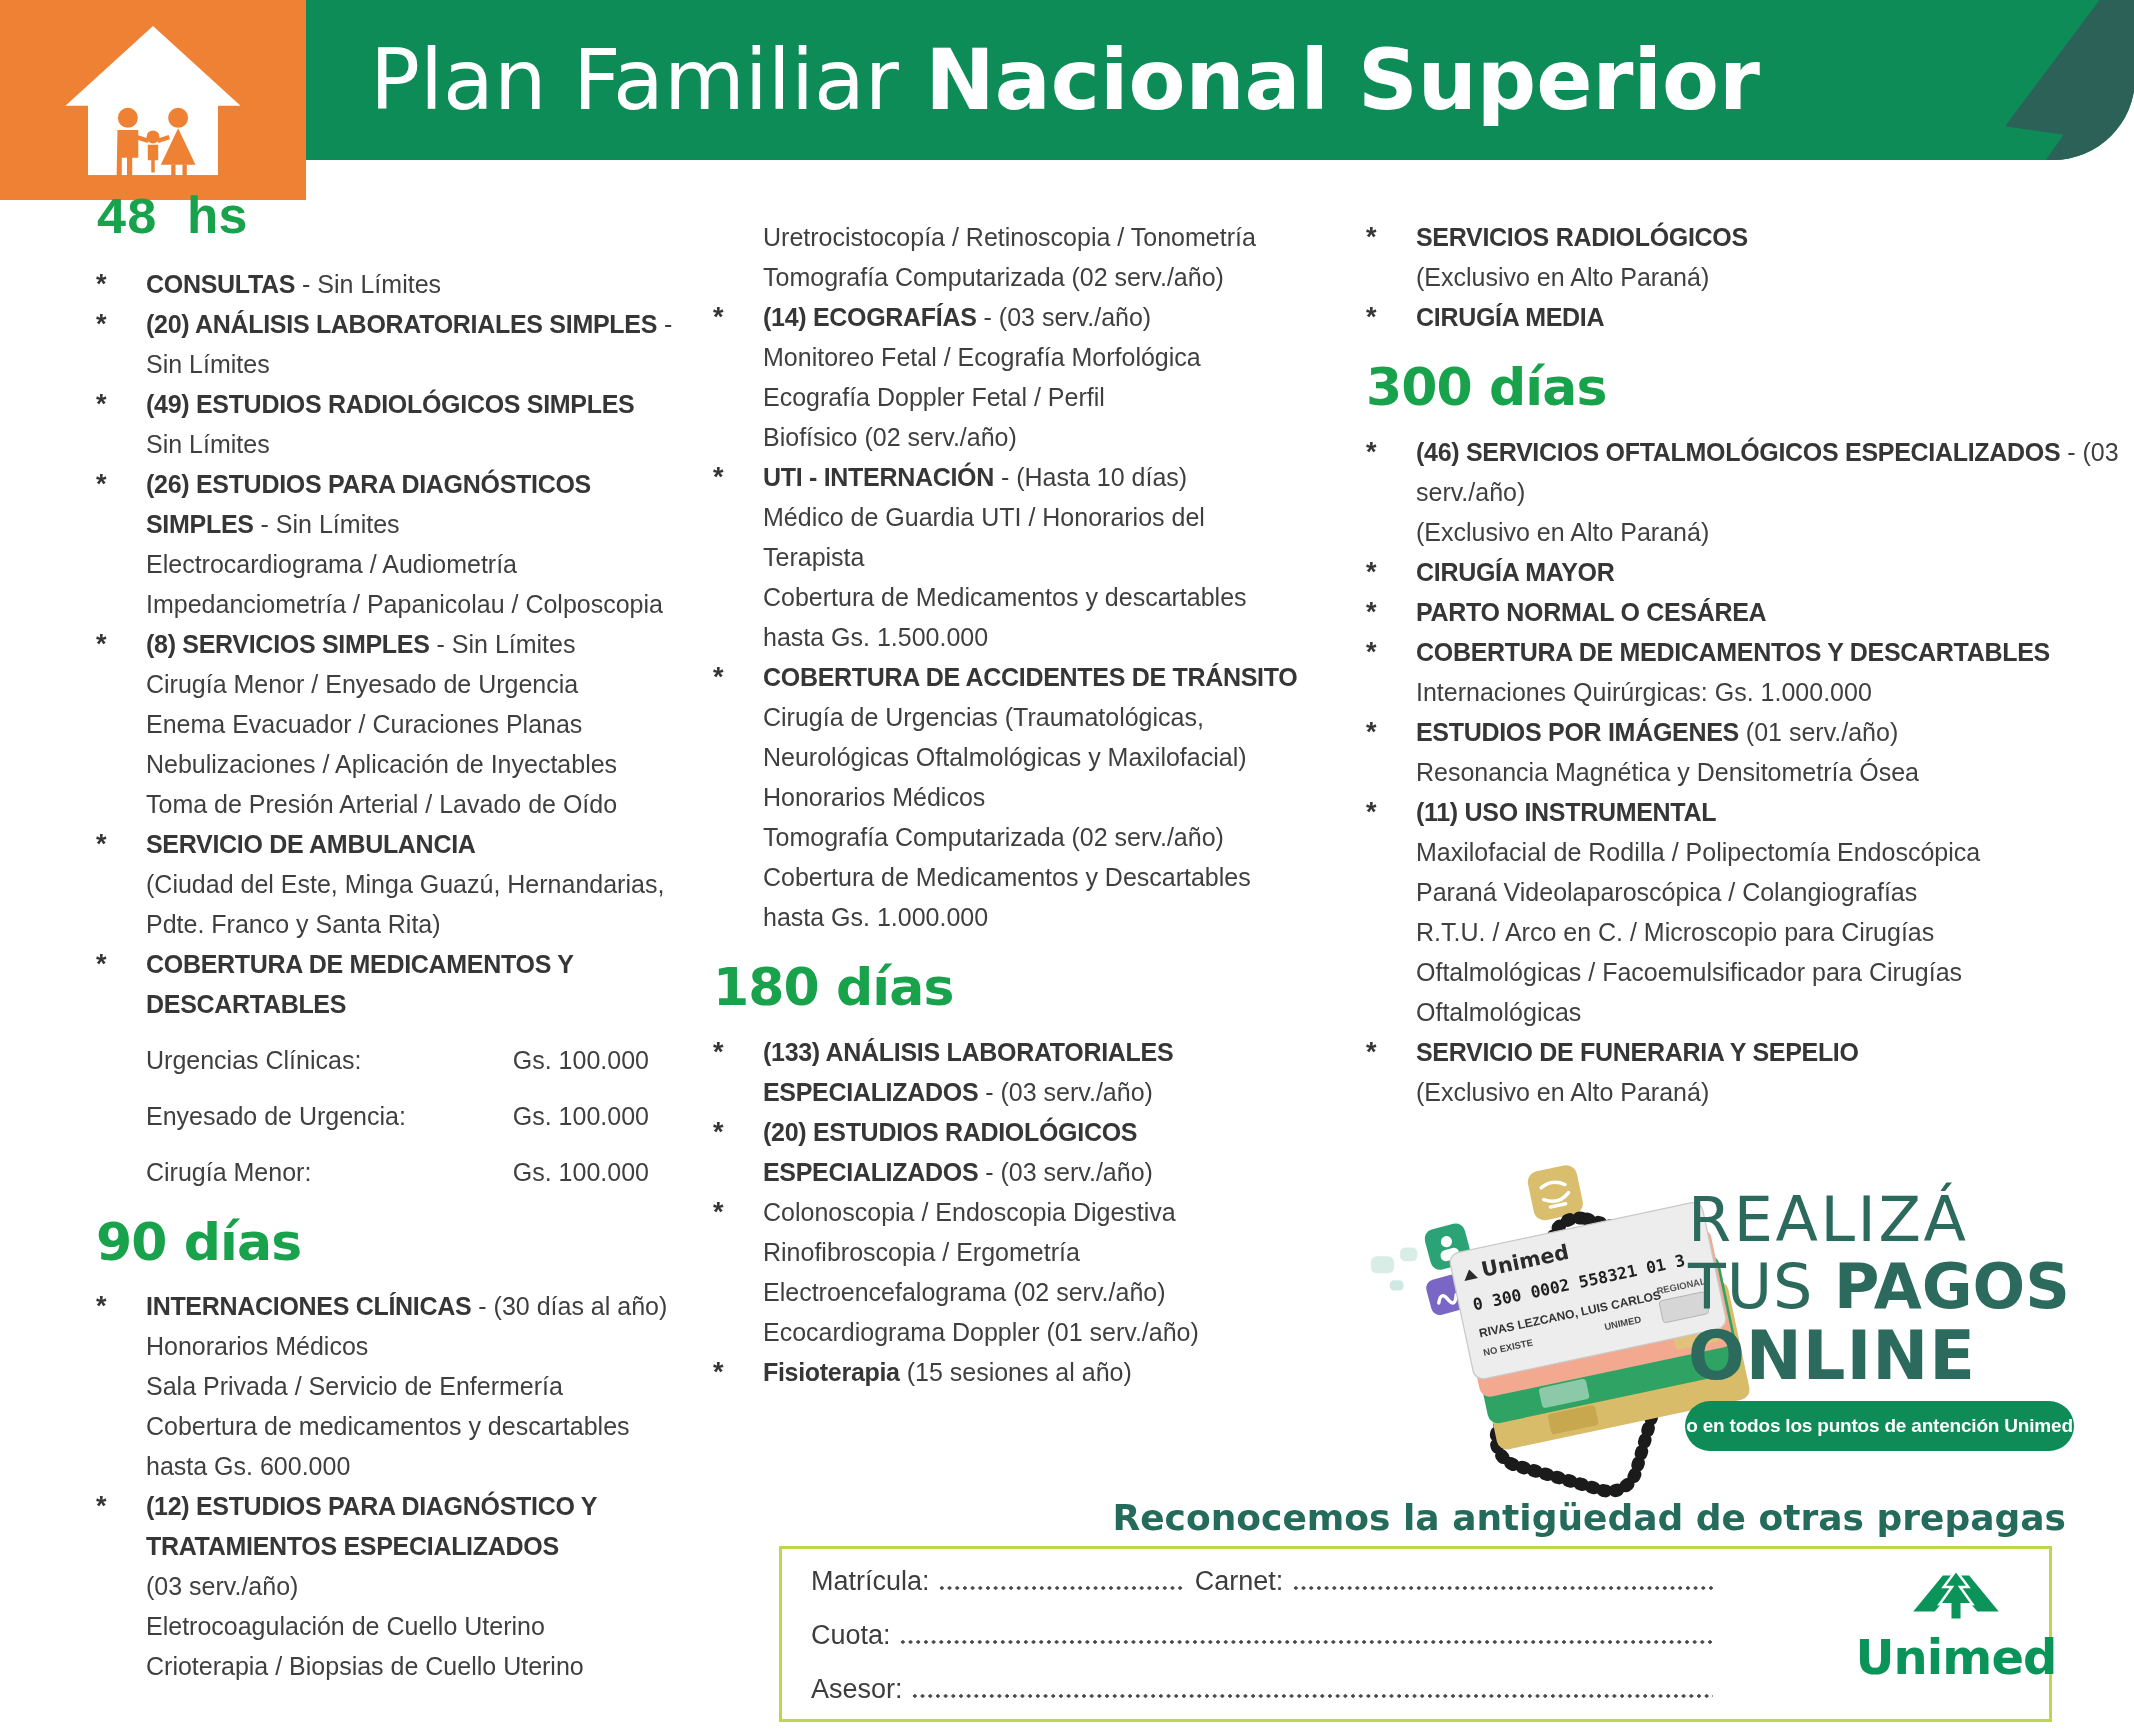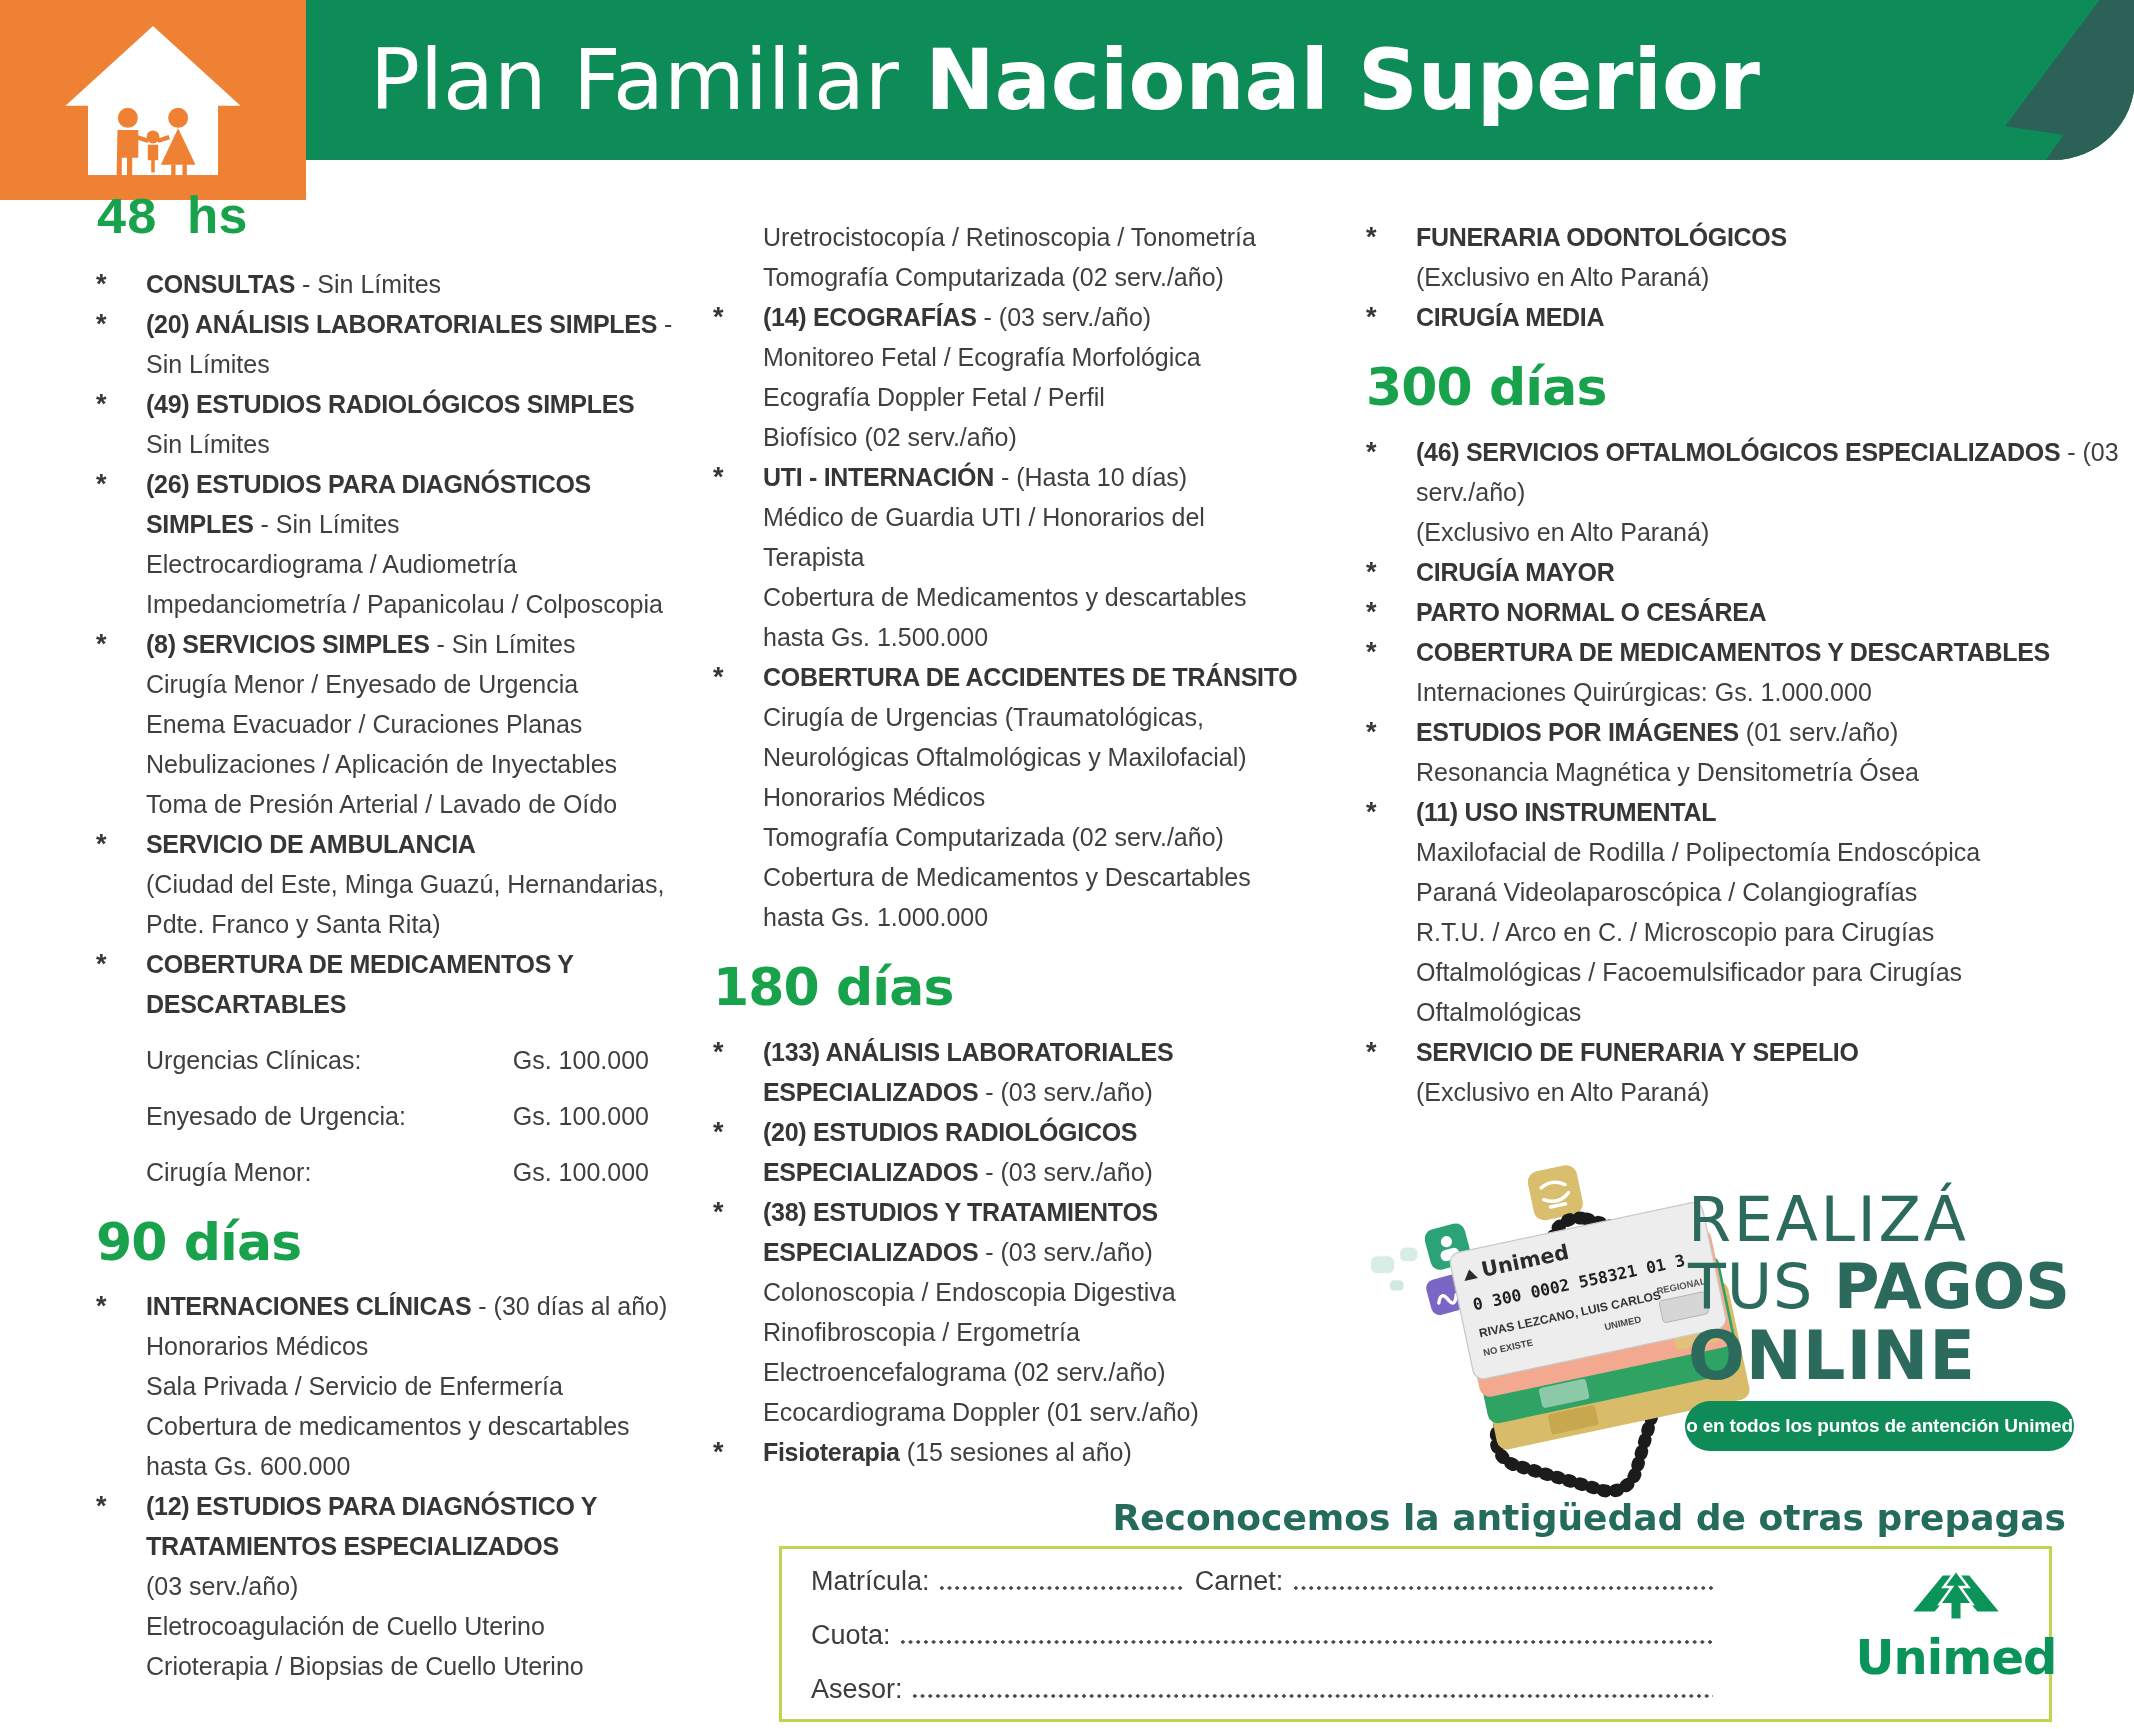--- a/index.html
+++ b/index.html
@@ -219,39 +219,38 @@
       </div>
       <div class="item">
         <span class="bullet">*</span>
         <div class="itext">
           <div class="ihead"><b>(20) ESTUDIOS RADIOLÓGICOS ESPECIALIZADOS</b><span> - (03 serv./año)</span></div>
         </div>
       </div>
       <div class="item">
         <span class="bullet">*</span>
         <div class="itext">
-          <div class="ihead"><b>(38) ESTUDIOS Y TRATAMIENTOS ESPECIALIZADOS</b><span> - (03 serv./año)</span></div>
           <div class="iline">Colonoscopia / Endoscopia Digestiva</div>
           <div class="iline">Rinofibroscopia / Ergometría</div>
           <div class="iline">Electroencefalograma (02 serv./año)</div>
           <div class="iline">Ecocardiograma Doppler (01 serv./año)</div>
         </div>
       </div>
       <div class="item">
         <span class="bullet">*</span>
         <div class="itext">
           <div class="ihead"><b>Fisioterapia</b><span> (15 sesiones al año)</span></div>
         </div>
       </div>
     </div>
   <div class="col" data-col="2">
       <div class="item">
         <span class="bullet">*</span>
         <div class="itext">
-          <div class="ihead"><b>FUNERARIA ODONTOLÓGICOS</b></div>
+          <div class="ihead"><b>SERVICIOS RADIOLÓGICOS</b></div>
           <div class="iline">(Exclusivo en Alto Paraná)</div>
         </div>
       </div>
       <div class="item">
         <span class="bullet">*</span>
         <div class="itext">
           <div class="ihead"><b>CIRUGÍA MEDIA</b></div>
         </div>
       </div>
       <div class="sec">300 días</div>

